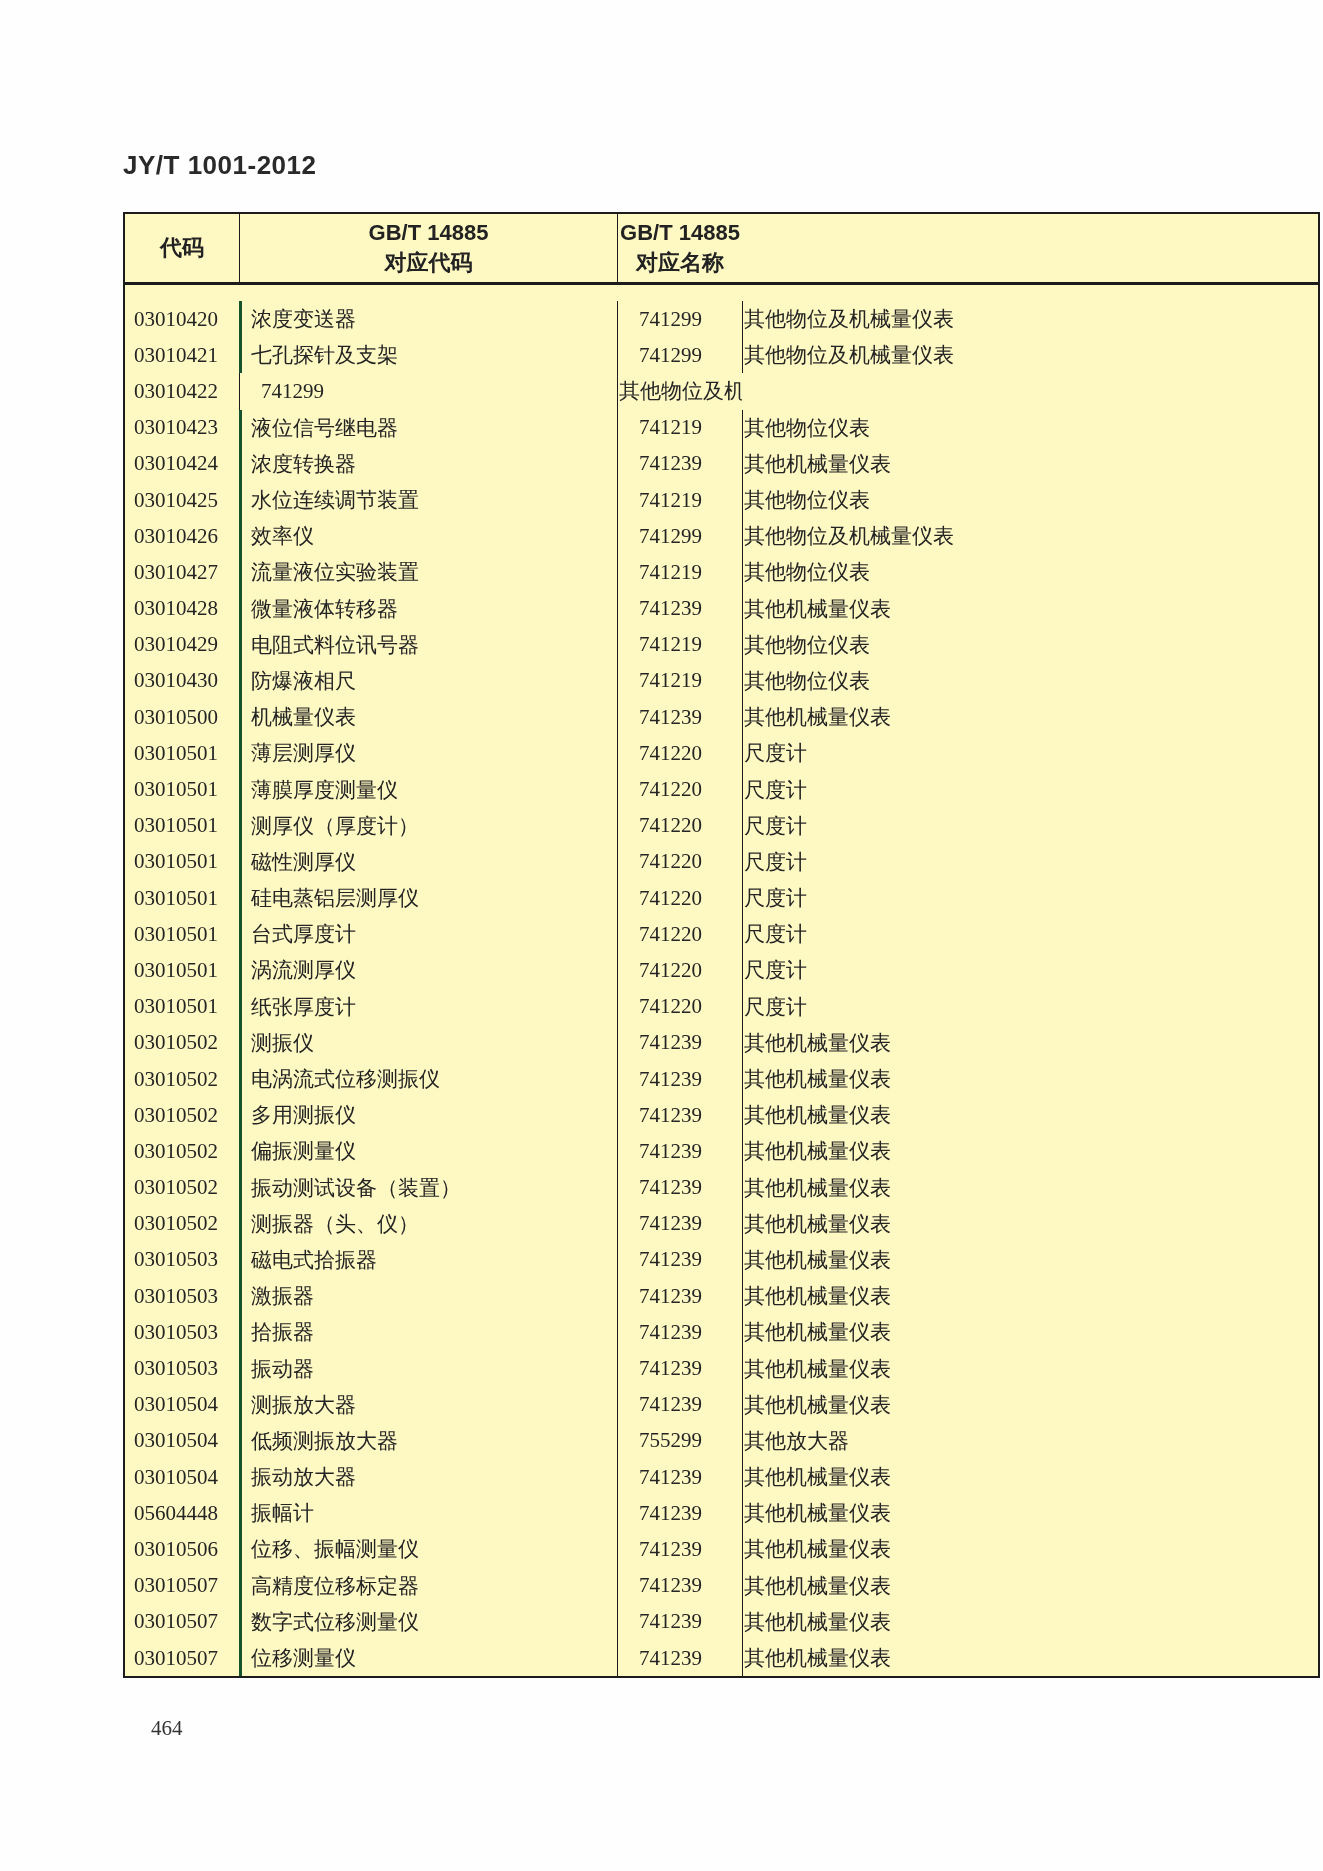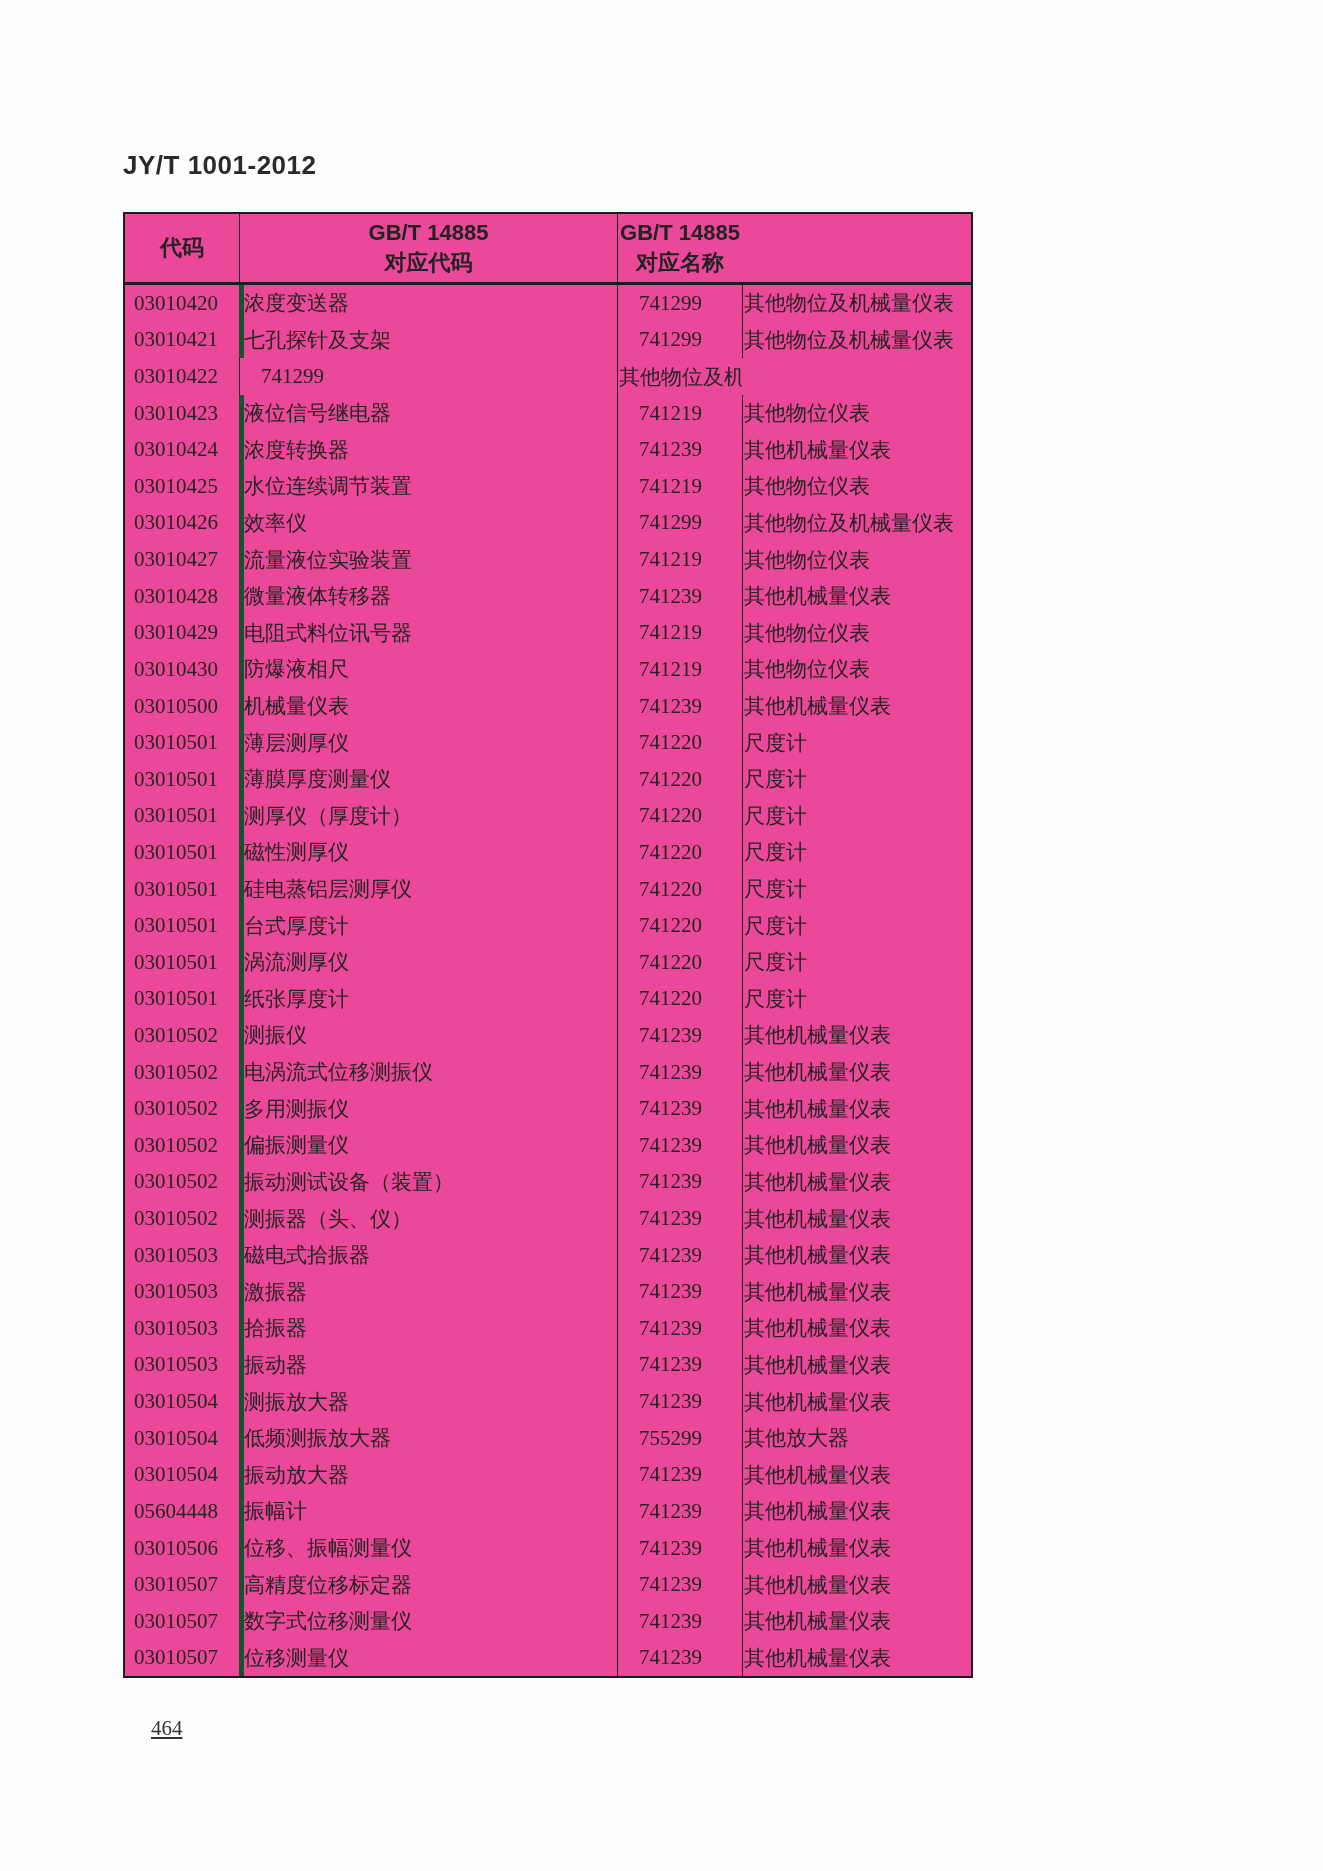--- a/index.html
+++ b/index.html
@@ -21,26 +21,27 @@
     font-weight: 700;
     font-size: 26px;
     letter-spacing: 0.5px;
     color: #2a2a2a;
     white-space: pre;
   }
   .mapping-table {
     position: absolute;
     left: 123px;
     top: 212px;
-    width: 850px;
+    width: 1197px;
     height: 1466px;
     border: 2px solid #1c1c1c;
     display: flex;
     flex-direction: column;
-    background: #ec4899;
+    background: #fef9c3;
+    gap: 16px;
   }
   .thead {
     display: grid;
     grid-template-columns: 114px 378px 125px 1fr;
     height: 71px;
     border-bottom: 3px solid #1c1c1c;
     font-family: "Liberation Sans", "DejaVu Sans", sans-serif;
     font-weight: 700;
     font-size: 22px;
     color: #222;
@@ -66,31 +67,30 @@
   }
   .td {
     display: flex;
     align-items: center;
     font-size: 21px;
     color: #242424;
     white-space: nowrap;
     overflow: hidden;
   }
   .td.c1 { padding-left: 9px; }
-  .td.c2 { border-left: 5px solid #14532d; }
+  .td.c2 { border-left: 3px solid #14532d; padding-left: 9px; }
   .td.c3 { border-left: 1px solid #1c1c1c; padding-left: 21px; }
   .td.c4 { border-left: 1px solid #1c1c1c; padding-left: 1px; }
   .page-number {
     position: absolute;
     left: 151px;
     top: 1716px;
     font-size: 21px;
     color: #333;
     font-family: "Liberation Serif", "DejaVu Serif", serif;
-    text-decoration: underline;
   }
 </style>
 </head>
 <body>
 
 <div class="page">
 
   <div class="doc-title">JY/T 1001-2012</div>
 
   <div class="mapping-table">

